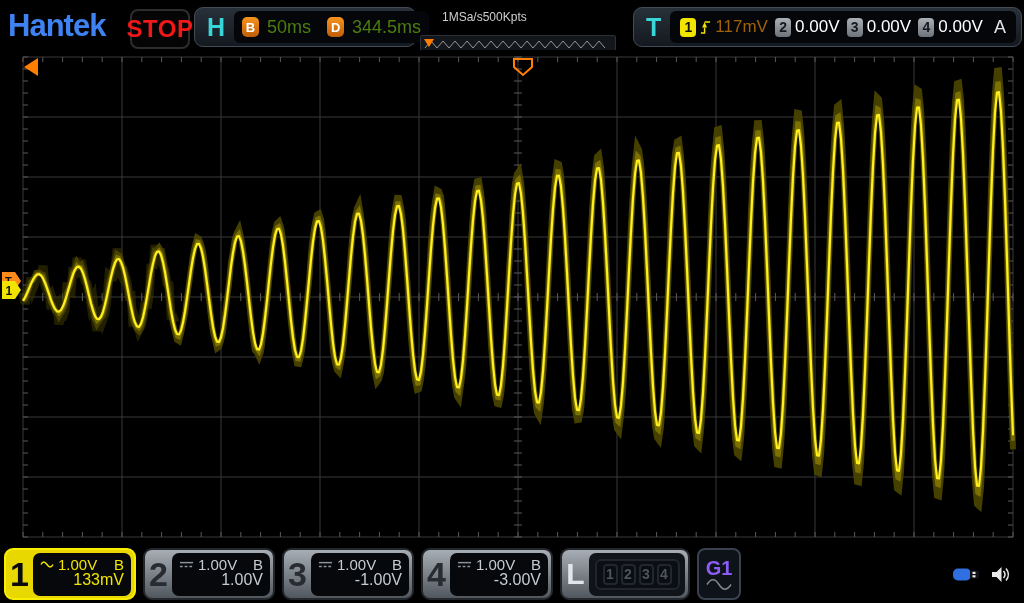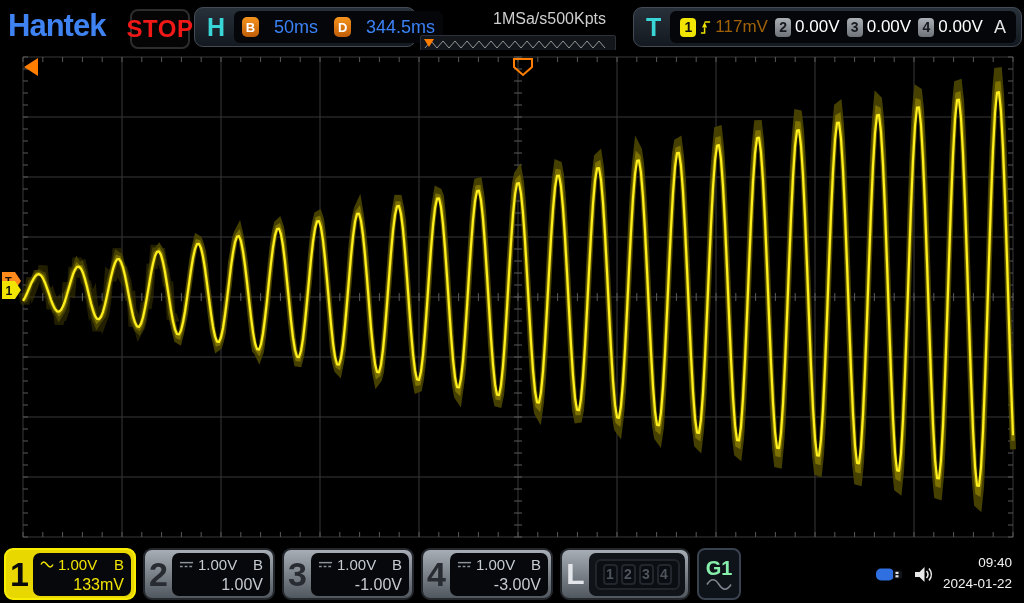--- a/index.html
+++ b/index.html
@@ -17,23 +17,23 @@
   .panelbox{position:absolute;top:7px;height:40px;border:1px solid #434b57;border-radius:9px;
             background:linear-gradient(180deg,#283039 0%,#141920 100%);
             display:flex;align-items:center;box-sizing:border-box;padding:0 5px;}
   .hbox{left:194px;width:222px;}
   .tbox{left:633px;width:389px;}
   .cy{color:#38d6d6;font-size:25px;font-weight:bold;margin:0 9px 0 7px;line-height:1;}
   .inner{background:#04060a;border-radius:6px;height:32px;flex:1;display:flex;align-items:center;padding:0 8px;}
   .obadge{width:17px;height:20px;border-radius:5px;background:linear-gradient(180deg,#f6941e,#bf5d08);
           color:#fff;font-weight:bold;font-size:13px;display:flex;align-items:center;justify-content:center;flex:0 0 auto;}
   .obadge.d{margin-left:16px;}
-  .val{color:#3b82f6;font-size:18px;margin-left:15px;white-space:nowrap;}
+  .val{color:#4d7c0f;font-size:18px;margin-left:8px;white-space:nowrap;}
   .acq{position:absolute;left:420px;top:10px;width:196px;}
-  .acqlabels{display:flex;justify-content:flex-end;padding:0 10px 0 22px;color:#cfcfcf;font-size:16px;height:21px;}
+  .acqlabels{display:flex;justify-content:flex-start;padding:0 10px 0 22px;color:#cfcfcf;font-size:12px;height:21px;}
   .strip{margin-top:4px;height:14px;background:#13161b;border:1px solid #2c3138;border-radius:2px;position:relative;}
   .tinner{padding:0 10px;justify-content:space-between;}
   .tgroup{display:flex;align-items:center;gap:4px;}
   .chbadge{width:16px;height:19px;border-radius:4px;background:linear-gradient(180deg,#aab0b6,#6d7378);
            color:#15191e;font-weight:bold;font-size:14px;display:flex;align-items:center;justify-content:center;}
   .chbadge.active{background:#f0e400;color:#111;}
   .tval{color:#ffffff;font-size:17px;white-space:nowrap;}
   .tval.active{color:#a16207;}
   .tmode{color:#e3e3e3;font-size:18px;margin-left:4px;}
 
@@ -43,38 +43,38 @@
   
   .botbar{position:absolute;top:545px;left:0;width:1024px;height:58px;background:#000;
           display:flex;align-items:center;padding:0 4px;box-sizing:border-box;gap:7px;}
   .ch{width:132px;height:52px;border-radius:9px;display:flex;align-items:center;box-sizing:border-box;flex:0 0 auto;}
   .ch.ch1{background:#e8d800;border:2px solid #faee00;}
   .ch.gray{background:linear-gradient(180deg,#a7adb4 0%,#51575e 100%);border:2px solid #23262b;}
   .ch .num{width:27px;text-align:center;font-size:34px;font-weight:bold;line-height:1;}
   .ch.ch1 .num{color:#0a0a0a;}
   .ch.gray .num{color:#282c32;}
   .ch .chinner{flex:1;height:43px;margin-right:3px;background:#06080c;border-radius:7px;
-               padding:4px 7px 3px 7px;box-sizing:border-box;display:flex;flex-direction:column;justify-content:space-between;}
+               padding:4px 7px 3px 7px;box-sizing:border-box;display:flex;flex-direction:column;}
   .ch .row1{display:flex;align-items:center;font-size:15px;line-height:1;}
   .ch .row1 .scale{margin-left:4px;}
   .ch .row1 .bw{margin-left:auto;}
   .ch .row2{text-align:right;font-size:16px;line-height:1;}
   .ch.ch1 .chinner{color:#f0e400;}
   .ch.gray .chinner{color:#c6cbd0;}
   .lbox{width:130px;height:52px;border-radius:9px;background:linear-gradient(180deg,#a7adb4 0%,#51575e 100%);
         border:2px solid #23262b;display:flex;align-items:center;box-sizing:border-box;flex:0 0 auto;}
   .lbox .num{width:27px;text-align:center;font-size:30px;font-weight:bold;color:#e2e6ea;line-height:1;}
   .lbox .linner{flex:1;height:43px;margin-right:3px;background:#101317;border-radius:7px;
                 display:flex;align-items:center;justify-content:center;}
   .digitrow{display:flex;gap:3px;padding:3px 6px;border:2px solid #22262c;border-radius:6px;background:#0b0e12;}
   .digit{width:15px;height:21px;border:2px solid #23272d;border-radius:4px;background:#0a0d11;
          color:#4d545c;font-size:14px;font-weight:bold;display:flex;align-items:center;justify-content:center;box-sizing:border-box;}
   .g1box{width:44px;height:52px;border:2px solid #39424e;border-radius:8px;background:#0e1219;
          display:flex;flex-direction:column;align-items:center;justify-content:center;box-sizing:border-box;flex:0 0 auto;}
-  .g1box .g1label{color:#86efac;font-size:20px;font-weight:bold;line-height:1;}
+  .g1box .g1label{color:#8b5cf6;font-size:20px;font-weight:bold;line-height:1;}
   .status{margin-left:auto;display:flex;align-items:center;gap:8px;padding-right:8px;}
   .timeblock{text-align:right;color:#f2f2f2;font-size:13.5px;line-height:1.55;}
 </style>
 </head>
 <body>
 
 <div class="screen">
 
   <div class="topbar">
     <div class="logo">Hantek</div>
@@ -236,19 +236,15 @@
         <rect x="1" y="3.5" width="18" height="12" rx="5" fill="#2f6fe0"></rect>
         <rect x="18" y="5.5" width="9" height="8" rx="1" fill="#101318"></rect>
         <rect x="20.5" y="6.8" width="3" height="2.2" fill="#e8e8e8"></rect>
         <rect x="20.5" y="10.2" width="3" height="2.2" fill="#e8e8e8"></rect>
       </svg>
       <svg width="22" height="19" viewBox="0 0 22 19">
         <polygon points="2,7 6.5,7 11.5,2 11.5,17 6.5,12 2,12" fill="#e8e8e8"></polygon>
         <path d="M13.5 6 Q16.5 9.5 13.5 13" stroke="#e8e8e8" stroke-width="1.5" fill="none"></path>
         <path d="M16 3.5 Q20.8 9.5 16 15.5" stroke="#e8e8e8" stroke-width="1.5" fill="none"></path>
       </svg>
-      <div class="timeblock">
-        <div>09:40</div>
-        <div>2024-01-22</div>
-      </div>
     </div>
   </div>
 </div>
 
 </body></html>

